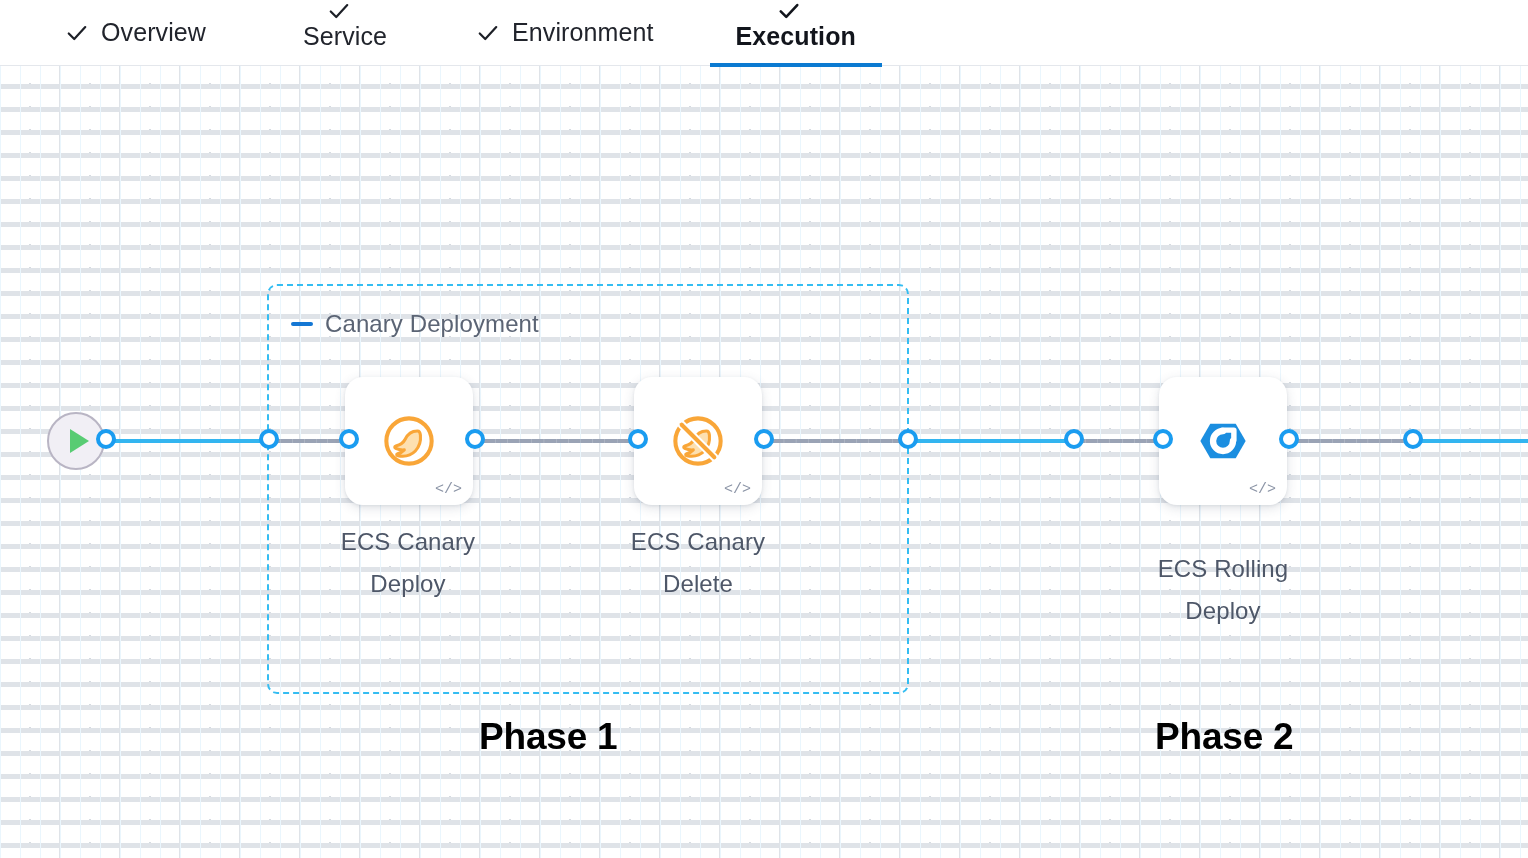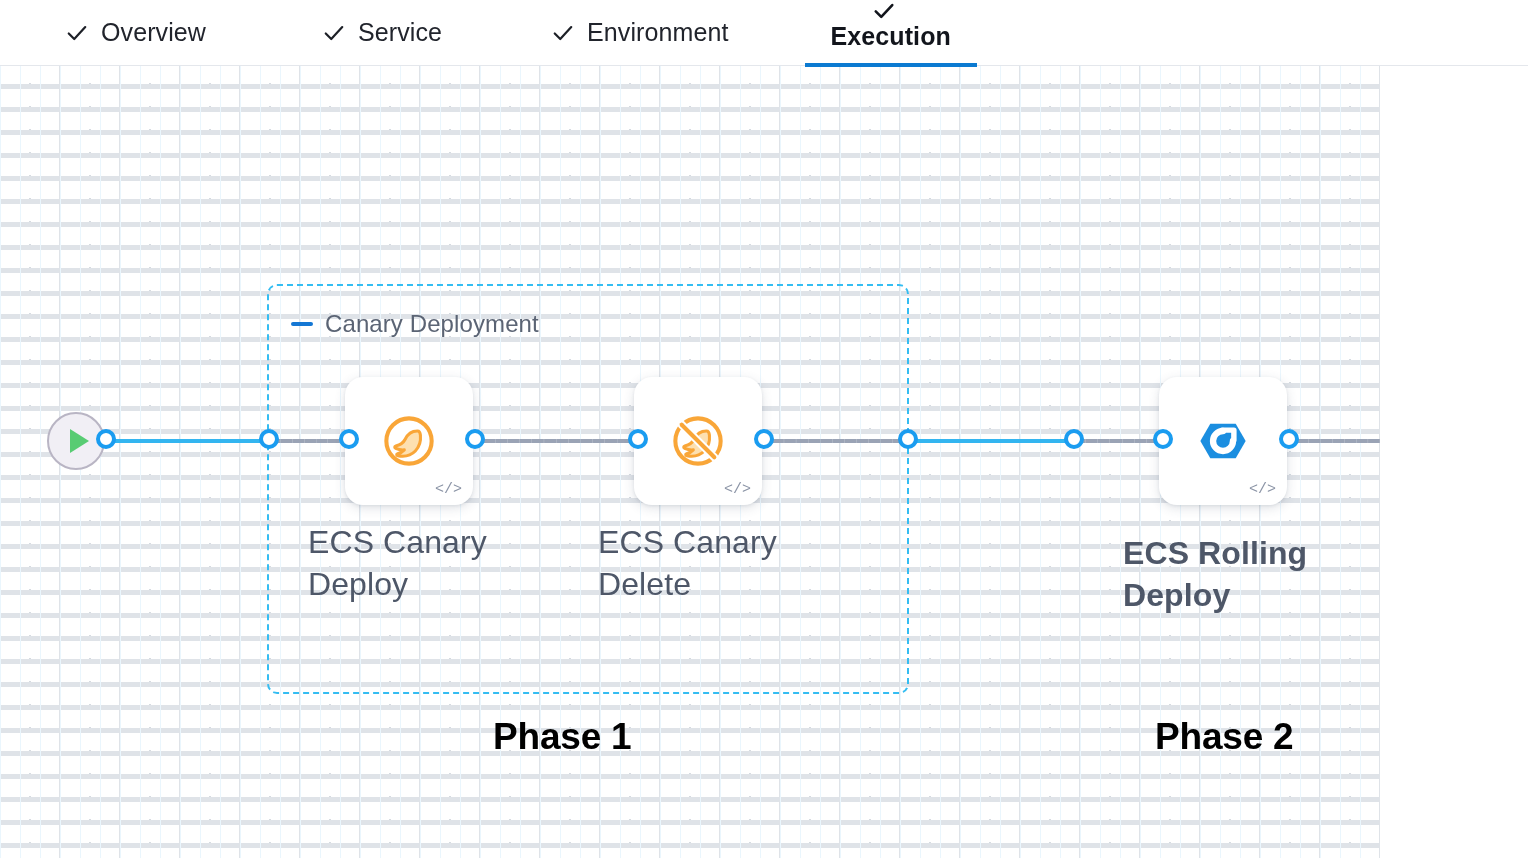--- a/index.html
+++ b/index.html
@@ -19,21 +19,20 @@
   .tabbar {
     position: relative;
     height: 66px;
     background: #ffffff;
     border-bottom: 1px solid #e4e7ec;
     box-sizing: border-box;
     display: flex;
     align-items: center;
     padding-left: 40px;
     z-index: 20;
-    gap: 20px;
   }
   .tab {
     position: relative;
     display: flex;
     align-items: center;
     height: 66px;
     padding: 0 26px;
     box-sizing: border-box;
     cursor: pointer;
     user-select: none;
@@ -57,29 +56,29 @@
   }
   .tab.active::after {
     content: "";
     position: absolute;
     left: 0;
     right: 0;
     bottom: -1px;
     height: 4px;
     background: #0b7ad1;
   }
-  .tab-gap-1 { margin-left: 45px; }
+  .tab-gap-1 { margin-left: 45px; flex-direction: column; }
   .tab-gap-2 { margin-left: 38px; }
   .tab-gap-3 { margin-left: 30px; flex-direction: column; }
   .tab-gap-4 { margin-left: 28px; }
 
   
   .canvas {
     position: relative;
-    width: 1380px;
+    width: 1528px;
     height: 792px;
     overflow: hidden;
     background-color: #ffffff;
     background-image:
       repeating-linear-gradient(to right,
         #eaf6fd 0px, #eaf6fd 1px, transparent 1px, transparent 20px),
       repeating-linear-gradient(to bottom,
         transparent 0px, transparent 18px, #dfe3e8 18px, #dfe3e8 23px),
       repeating-linear-gradient(to right,
         transparent 0px, transparent 59px, #dfe3e8 59px, #dfe3e8 61px);
@@ -212,21 +211,22 @@
     bottom: 8px;
     font-size: 15px;
     color: #8b94a6;
     font-family: "Liberation Mono", monospace;
     line-height: 1;
     user-select: none;
   }
   .node-label {
     position: absolute;
     width: 200px;
-    font-size: 32px;
+    text-align: center;
+    font-size: 24px;
     line-height: 42px;
     color: #4e5768;
     white-space: pre-line;
     letter-spacing: 0.1px;
   }
 </style>
 </head>
 <body>
 
 <div class="tabbar">
@@ -325,33 +325,33 @@
 
   <div class="node" style="left:1159px; top:311px;">
     <svg class="node-icon" viewBox="0 0 64 64">
       <path d="M18 13 H46 L57 32 L46 51 H18 L7 32 Z" fill="#1b8ee0"></path>
       <path d="M32 21 a11 11 0 1 0 11 11" fill="none" stroke="#ffffff" stroke-width="7" stroke-linecap="round"></path>
       <path d="M36 14 L46 21 L35 27 Z" fill="#1b8ee0"></path>
       <path d="M31 20 L44 20 L44 31" fill="none" stroke="#ffffff" stroke-width="6" stroke-linecap="round" stroke-linejoin="round"></path>
     </svg>
     <span class="code-badge">&lt;/&gt;</span>
   </div>
-  <div class="node-label" style="left:1123px; top:466px;font-weight:bold;">ECS Rolling
+  <div class="node-label" style="left:1123px; top:482px;">ECS Rolling
 Deploy</div>
 
   <div class="layer">
     <div class="port" style="left:96px;   top:363px;"></div>
     <div class="port" style="left:259px;  top:363px;"></div>
     <div class="port" style="left:339px;  top:363px;"></div>
     <div class="port" style="left:465px;  top:363px;"></div>
     <div class="port" style="left:628px;  top:363px;"></div>
     <div class="port" style="left:754px;  top:363px;"></div>
     <div class="port" style="left:898px;  top:363px;"></div>
     <div class="port" style="left:1064px; top:363px;"></div>
     <div class="port" style="left:1153px; top:363px;"></div>
     <div class="port" style="left:1279px; top:363px;"></div>
     <div class="port" style="left:1403px; top:363px;"></div>
   </div>
 
-  <div class="phase-caption" style="left:493px; top:650px;">Phase 1</div>
+  <div class="phase-caption" style="left:479px; top:650px;">Phase 1</div>
   <div class="phase-caption" style="left:1155px; top:650px;">Phase 2</div>
 
 </div>
 
 </body></html>

